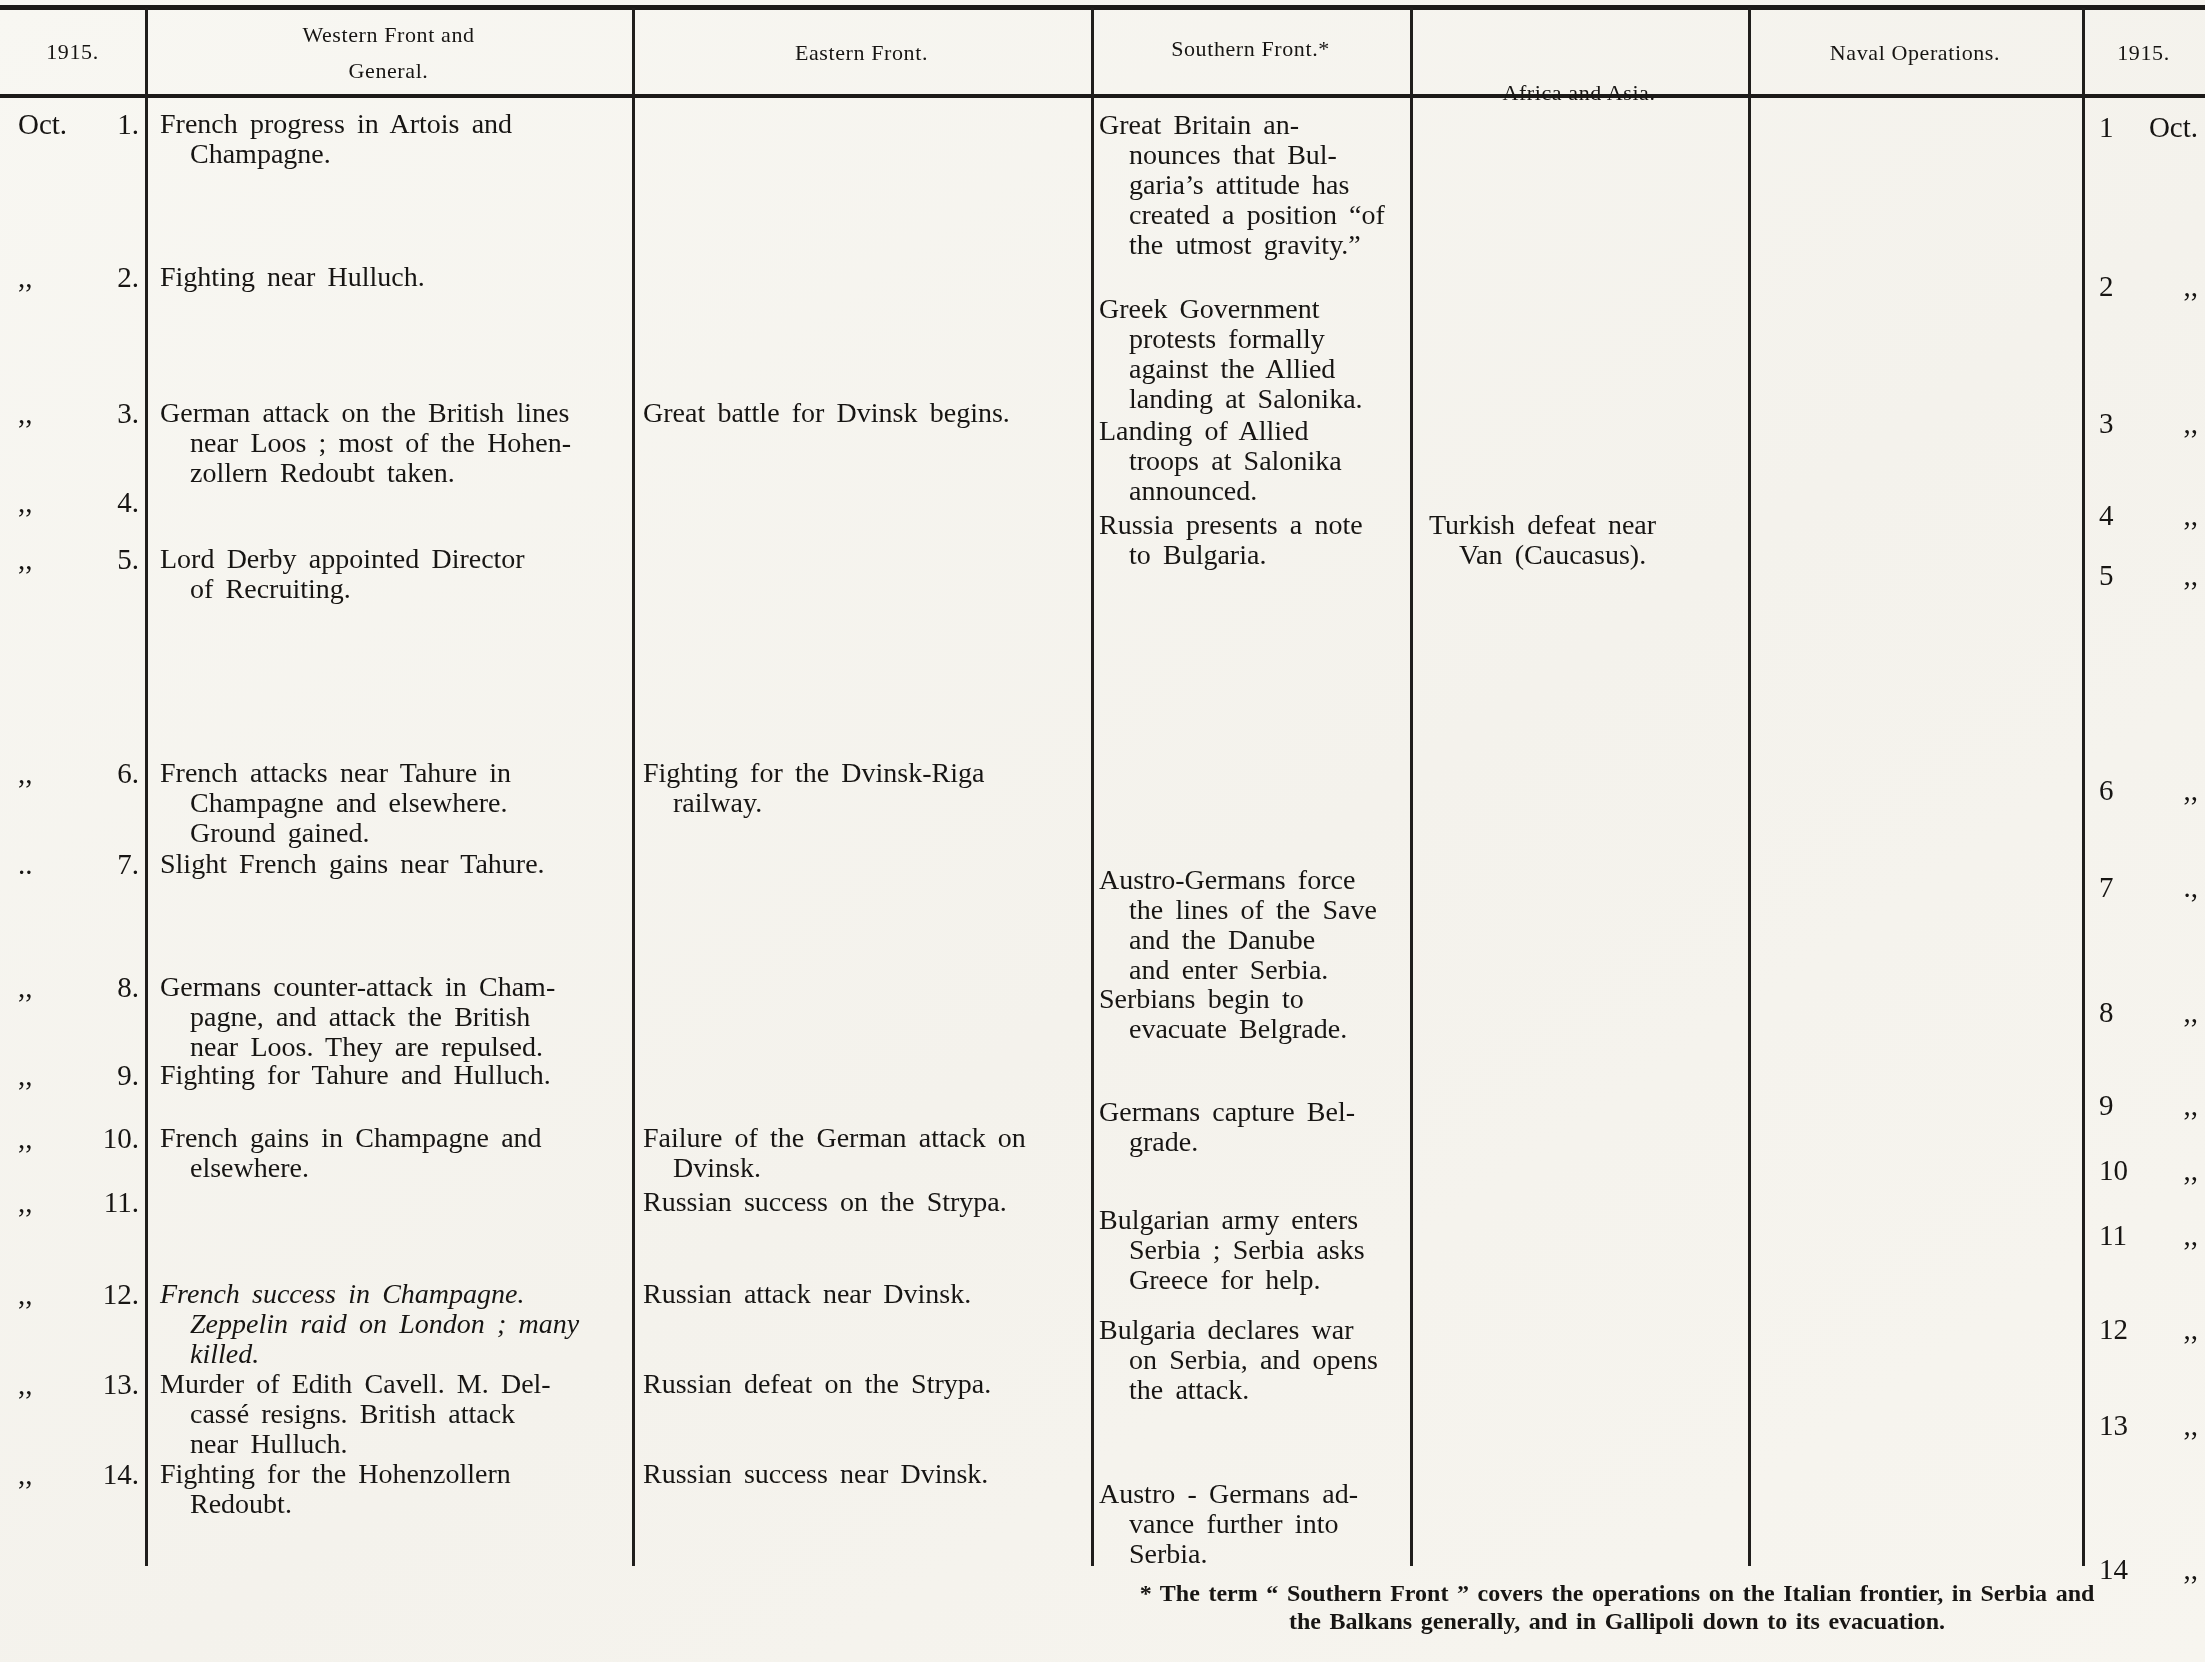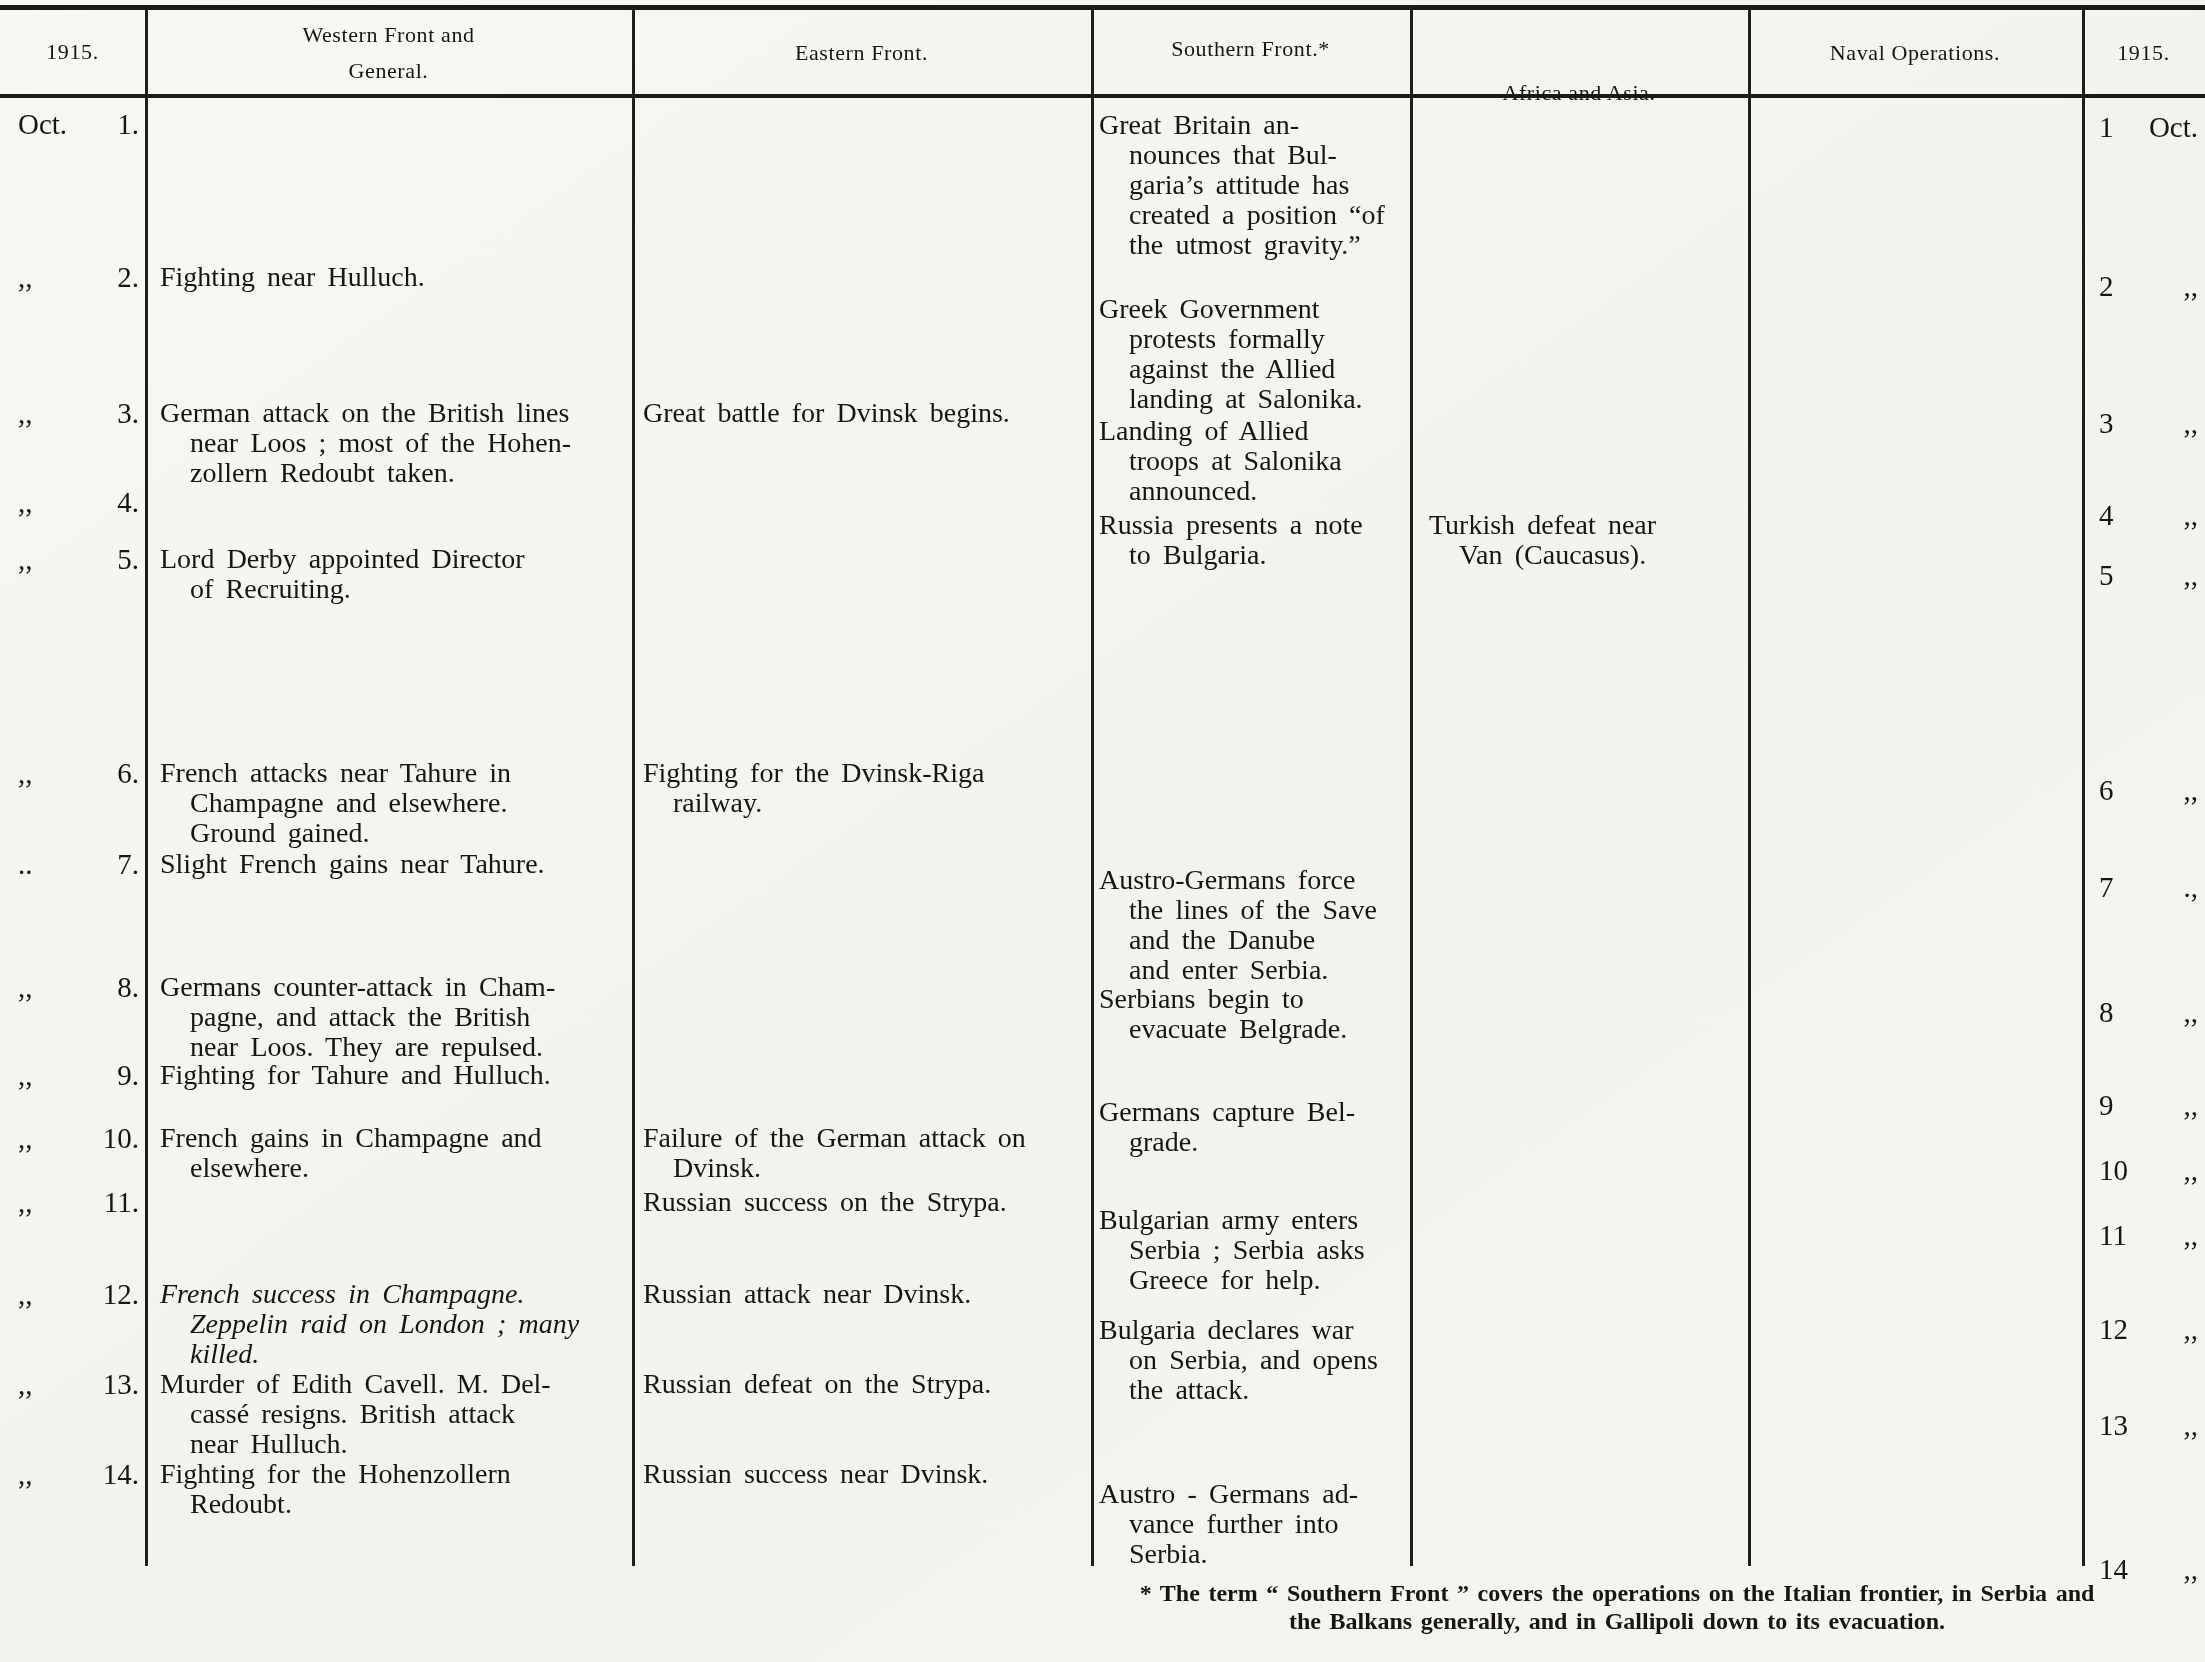--- a/index.html
+++ b/index.html
@@ -98,20 +98,24 @@
     </div>
   <div class="dl" style="top:1369px;">
       <span>,,</span>
       <span>13.</span>
     </div>
   <div class="dl" style="top:1459px;">
       <span>,,</span>
       <span>14.</span>
     </div>
 
+  <div class="tx" style="left:160px;top:109px;width:464px;">
+      <div class="ln">French progress in Artois and</div>
+      <div class="ln">Champagne.</div>
+    </div>
   <div class="tx" style="left:160px;top:262px;width:464px;">
       <div class="ln">Fighting near Hulluch.</div>
     </div>
   <div class="tx" style="left:160px;top:398px;width:464px;">
       <div class="ln">German attack on the British lines</div>
       <div class="ln">near Loos ; most of the Hohen-</div>
       <div class="ln">zollern Redoubt taken.</div>
     </div>
   <div class="tx" style="left:160px;top:544px;width:464px;">
       <div class="ln">Lord Derby appointed Director</div>

